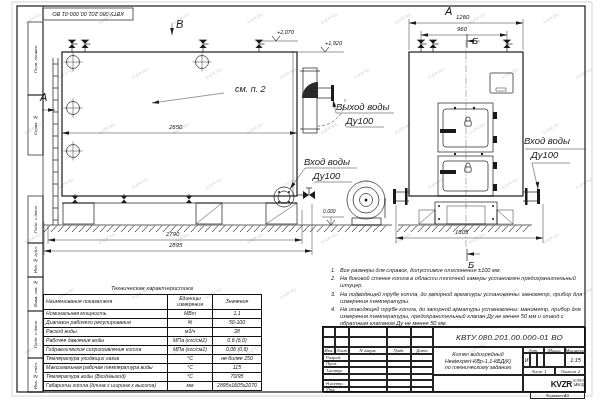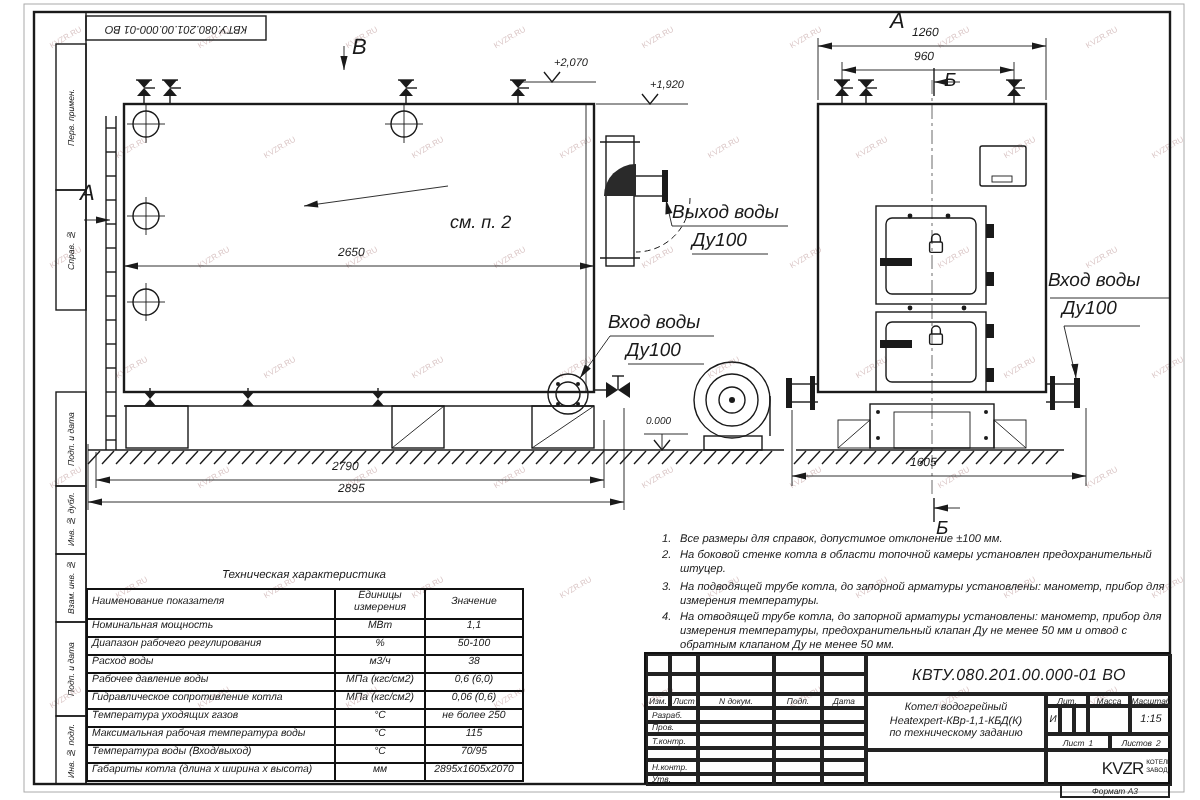--- a/index.html
+++ b/index.html
@@ -38,21 +38,21 @@
       box-sizing:border-box;font-size:4.2px;}
   #tb .c{position:absolute;box-sizing:border-box;border:.6px solid #222;display:flex;
       align-items:center;justify-content:center;text-align:center;overflow:hidden;}
   #tb .desig{font-size:8px;letter-spacing:.2px;}
   #tb .nm{flex-direction:column;font-size:5.4px;line-height:6.4px;}
   #tb .lbl{justify-content:flex-start;padding-left:2px;}
   .fmt{position:absolute;left:530px;top:392px;width:55px;height:6.5px;border:.5px solid #222;
       box-sizing:border-box;display:flex;align-items:center;justify-content:center;font-size:4.2px;}
   .logo-bars{width:7px;height:8px;background:linear-gradient(#111 70%,#fff 0);
       box-shadow:0 0 0 0 #111;margin-right:1px;clip-path:polygon(0 0,100% 0,70% 100%,0 100%);}
-  .logo-txt{font-style:normal;font-weight:normal;font-size:8.5px;letter-spacing:-.5px;margin-left:34px;}
+  .logo-txt{font-style:normal;font-weight:bold;font-size:8.5px;letter-spacing:-.5px;margin-left:34px;}
   .org{font-style:normal;font-size:3.2px;line-height:3.6px;text-align:left;margin-left:1.5px;}
 </style>
 </head>
 <body>
 
 <div id="sheet">
 
   <div id="wm-layer">
       <span class="wm" style="left: 24px; top: 16px;">KVZR.RU</span>
       <span class="wm" style="left: 98px; top: 16px;">KVZR.RU</span>
@@ -424,21 +424,21 @@
   <div class="vl" style="top:243px;height:34px;">Инв. № дубл.</div>
   <div class="vl" style="top:277px;height:34px;">Взам. инв. №</div>
   <div class="vl" style="top:311px;height:47px;">Подп. и дата</div>
   <div class="vl" style="top:358px;height:34px;">Инв. № подл.</div>
 
   <span class="t s11" style="left:176px;top:19px;">В</span>
   <span class="t s11" style="left:40px;top:92px;">А</span>
   <span class="t s55" style="left:277px;top:30px;">+2,070</span>
   <span class="t s55" style="left:325px;top:41px;">+1,920</span>
   <span class="t s5" style="left:323px;top:209px;">0.000</span>
-  <span class="t s9" style="left:225px;top:85px;margin-top:22px;">см. п. 2</span>
+  <span class="t s9" style="left:235px;top:85px;">см. п. 2</span>
   <span class="t s95" style="left:336px;top:102px;text-align:center;">Выход воды</span>
   <span class="t s95" style="left:346px;top:116px;">Ду100</span>
   <span class="t s95" style="left:304px;top:157px;">Вход воды</span>
   <span class="t s95" style="left:313px;top:171px;">Ду100</span>
   <span class="t s6" style="left:169px;top:124px;">2650</span>
   <span class="t s6" style="left:166px;top:231px;">2790</span>
   <span class="t s6" style="left:169px;top:242px;">2895</span>
   <span class="t s11" style="left:445px;top:6px;">А</span>
   <span class="t s6" style="left:456px;top:14px;">1260</span>
   <span class="t s6" style="left:457px;top:26px;">960</span>

